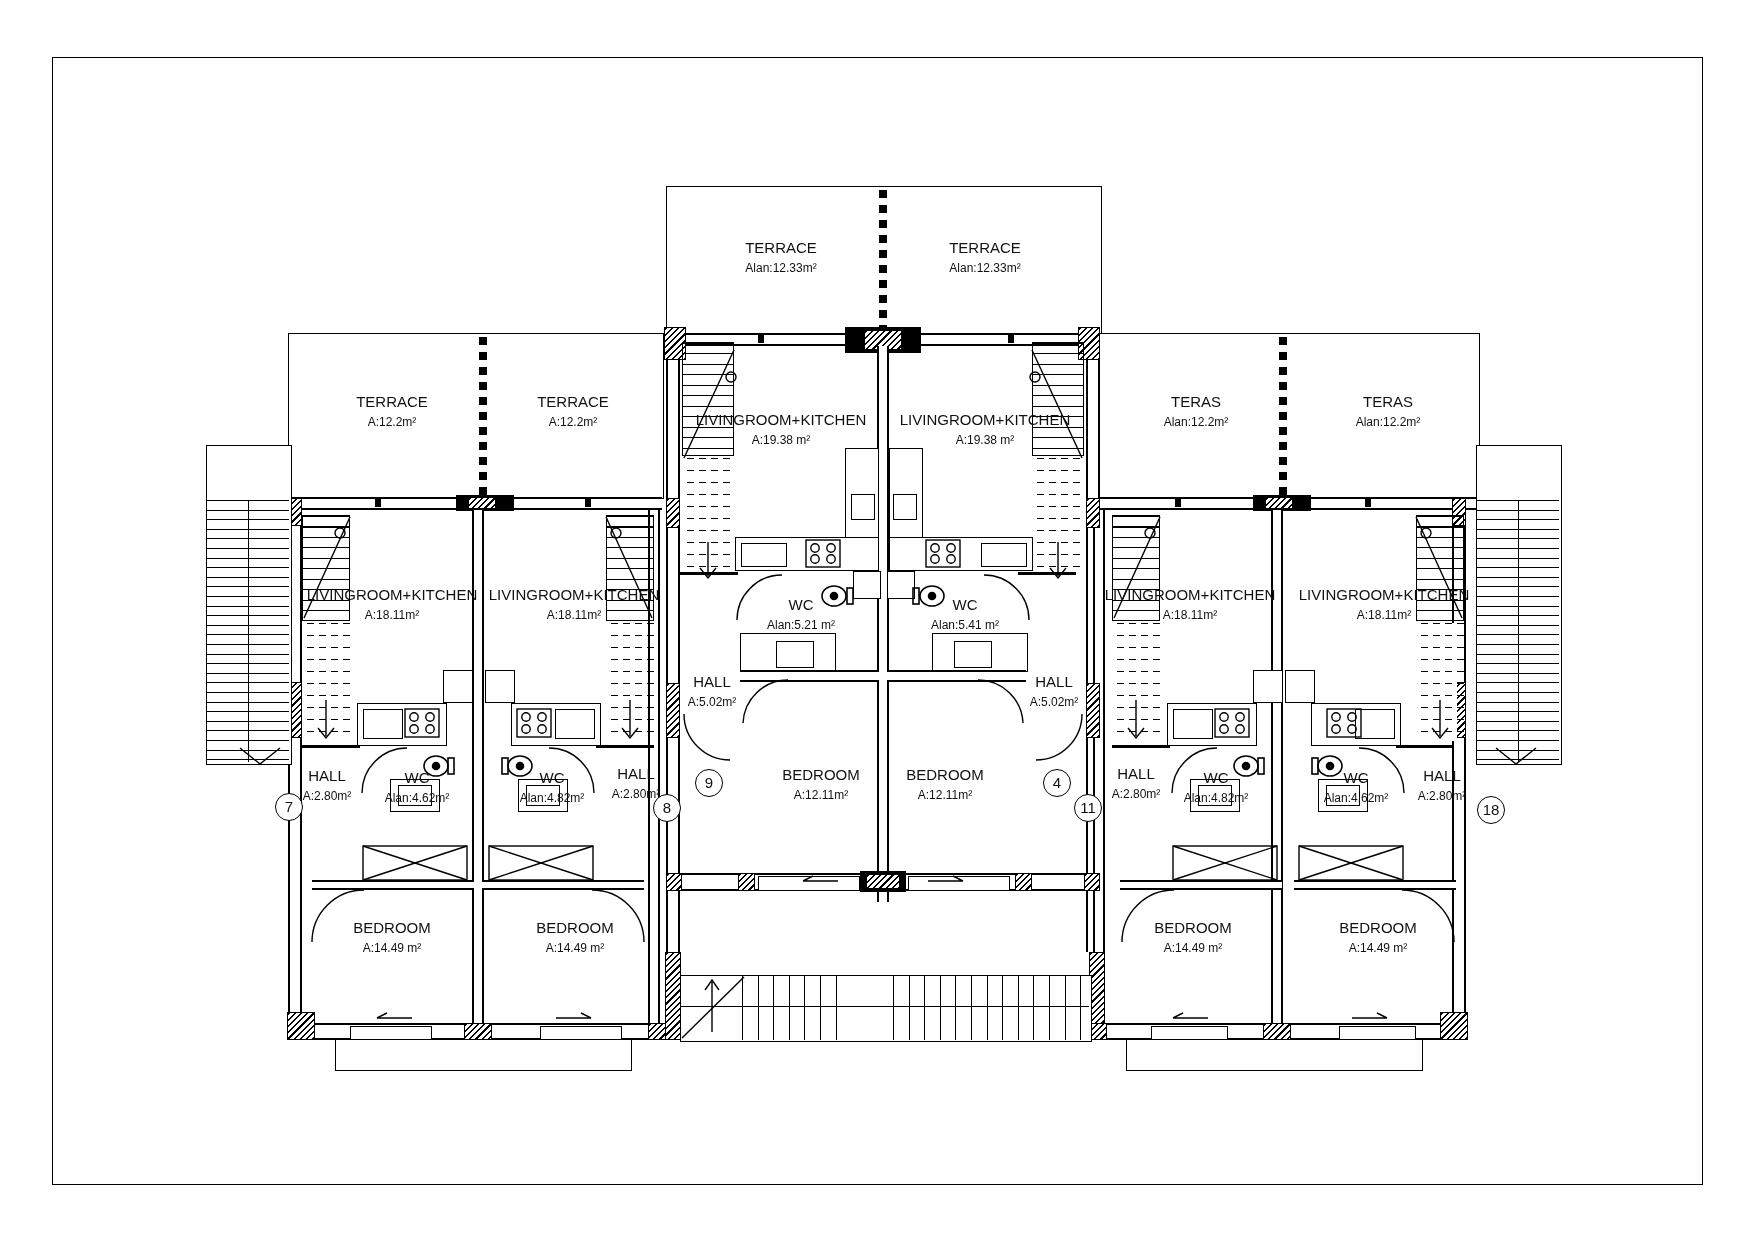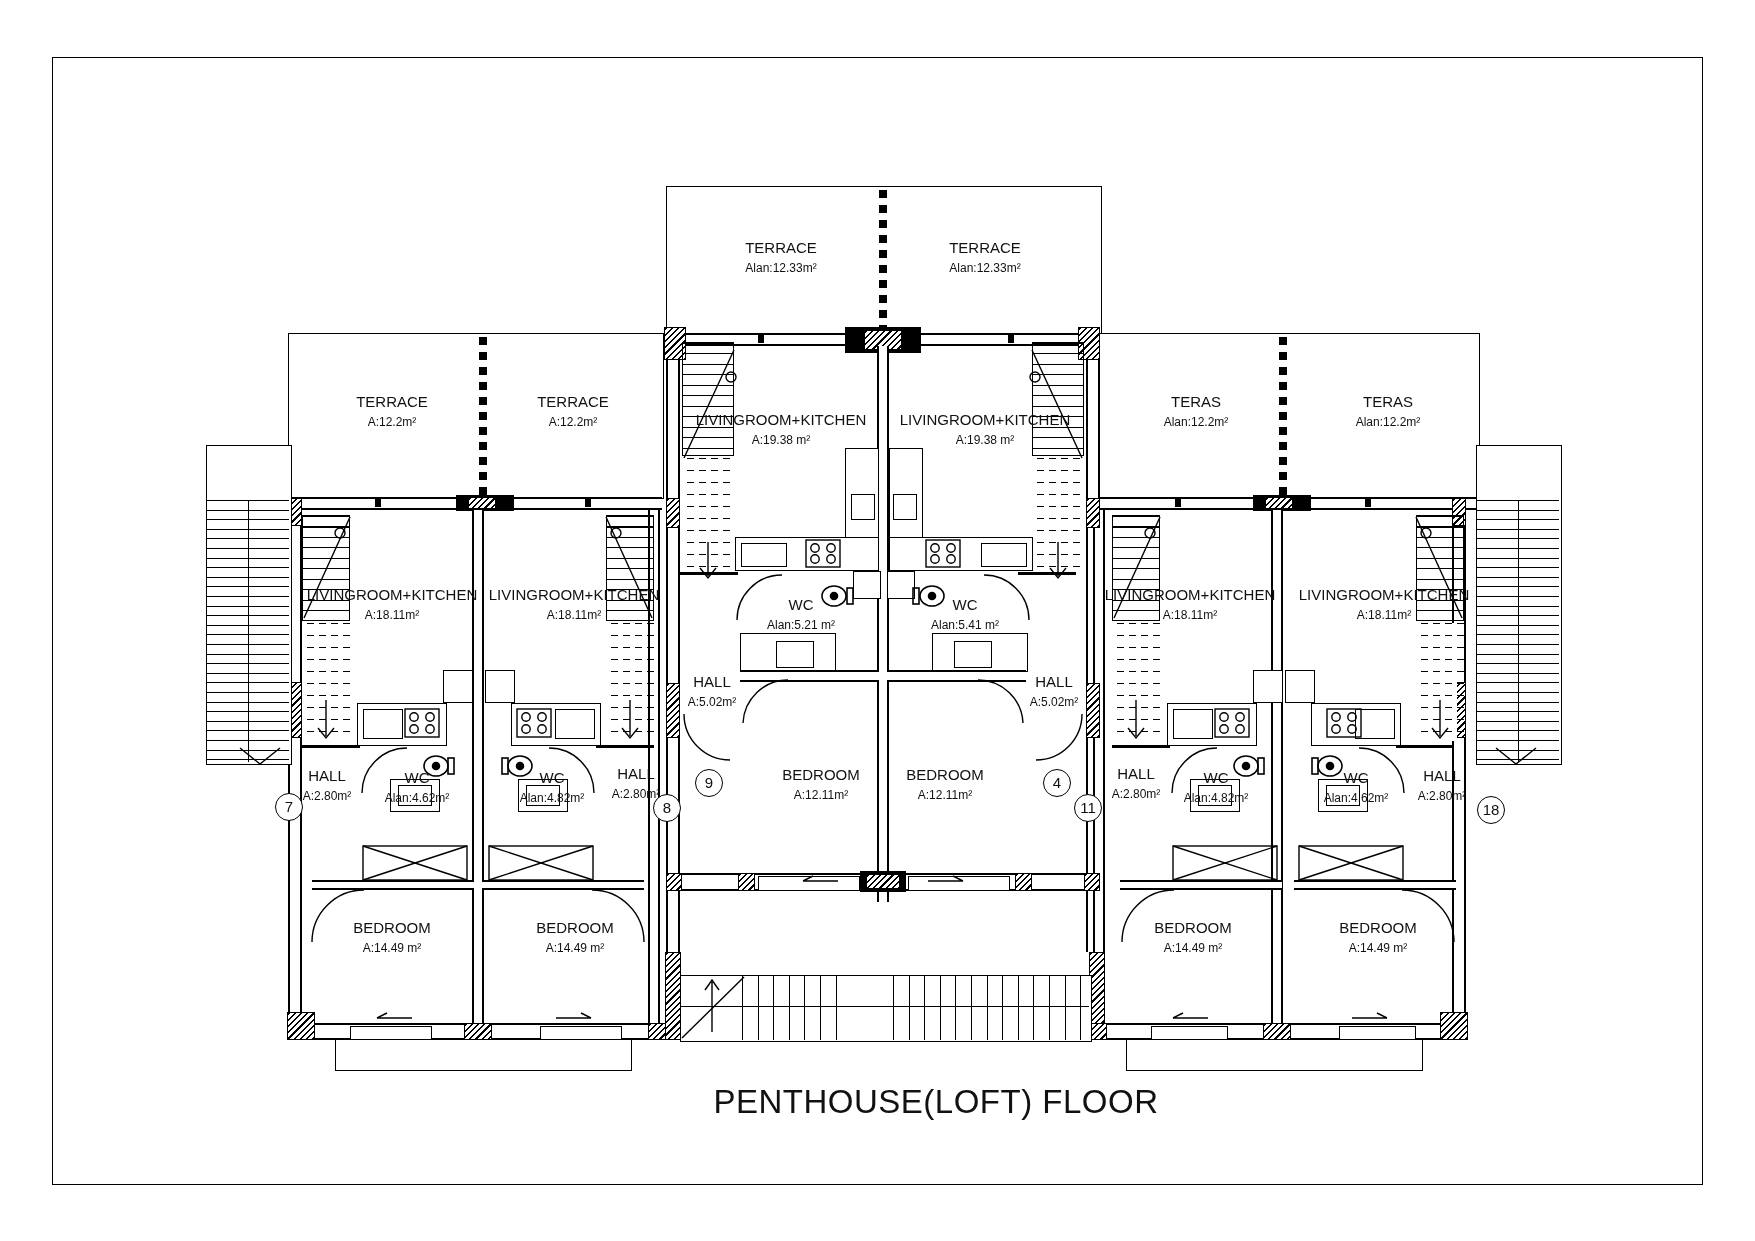--- a/index.html
+++ b/index.html
@@ -463,14 +463,13 @@
     <div class="l2">A:14.49 m²</div>
     </div>
 
   <div class="abs circ" style="left:289px;top:807px;">7</div>
   <div class="abs circ" style="left:667px;top:808px;">8</div>
   <div class="abs circ" style="left:709px;top:783px;">9</div>
   <div class="abs circ" style="left:1057px;top:783px;">4</div>
   <div class="abs circ" style="left:1088px;top:808px;">11</div>
   <div class="abs circ" style="left:1491px;top:810px;">18</div>
 
-  <div class="abs title" style="left:936px;top:1083px;">PENTHOUSE(LOFT) FLOOR</div>
 </div>
 
 </body></html>

